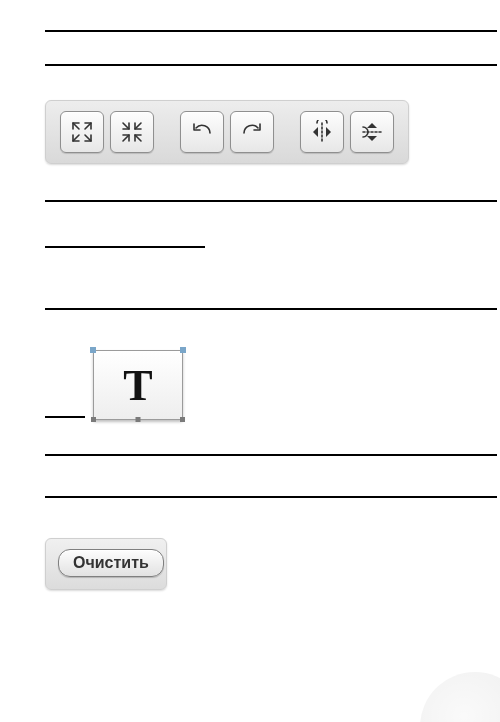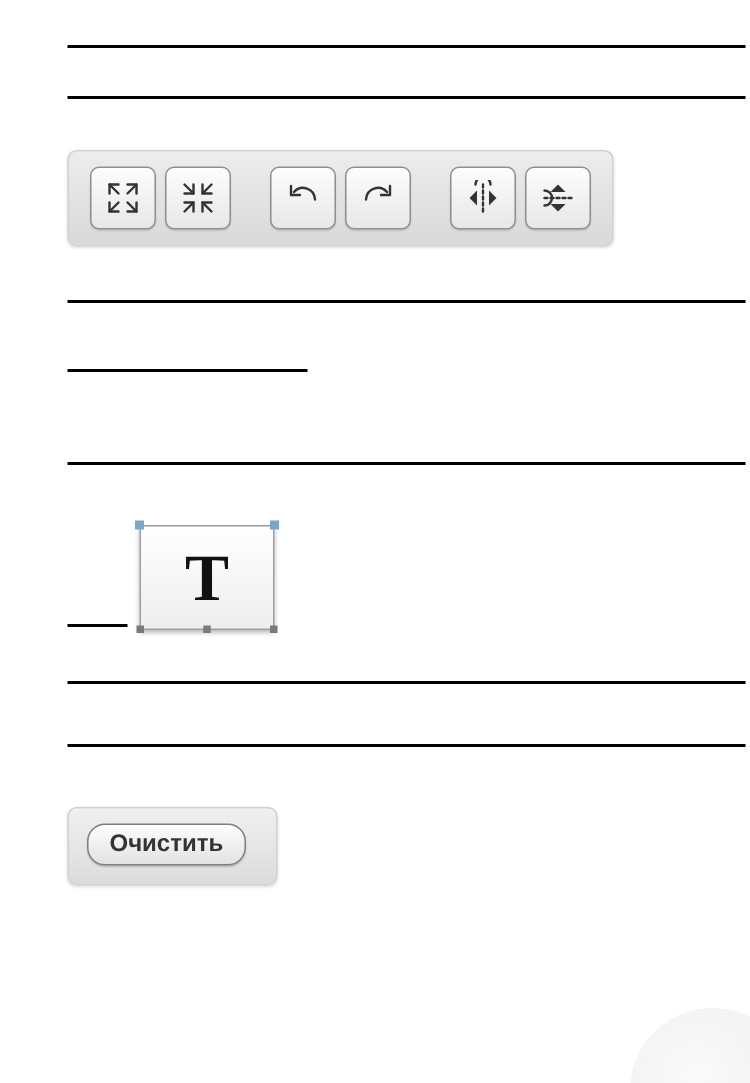--- a/index.html
+++ b/index.html
@@ -90,21 +90,21 @@
   .big-btn::after{top:-4px;right:-4px;}
   .big-btn .h1,.big-btn .h2,.big-btn .h3{
     position:absolute;width:5px;height:5px;background:#7a7a7a;
   }
   .big-btn .h1{bottom:-3px;left:-3px;}
   .big-btn .h2{bottom:-3px;right:-3px;}
   .big-btn .h3{bottom:-3px;left:50%;transform:translateX(-50%);}
   
   .clear-wrap{
     display:inline-block;
-    padding:10px 20px 12px 12px;
+    padding:10px 2px 12px 12px;
     background:linear-gradient(#f0f0f0,#dcdcdc);
     border-radius:6px;
     border:1px solid #cfcfcf;
     box-shadow:0 1px 2px rgba(0,0,0,.15);
   }
   .clear-btn{
     background:linear-gradient(#fdfdfd,#e2e2e2);
     border:1.5px solid #7f7f7f;
     border-radius:12px;
     padding:4px 14px;

